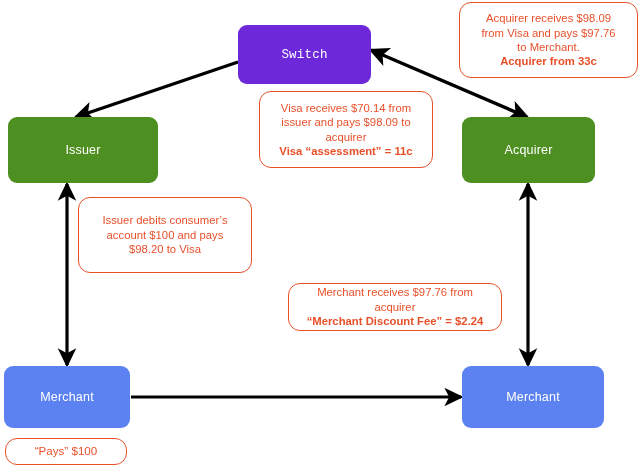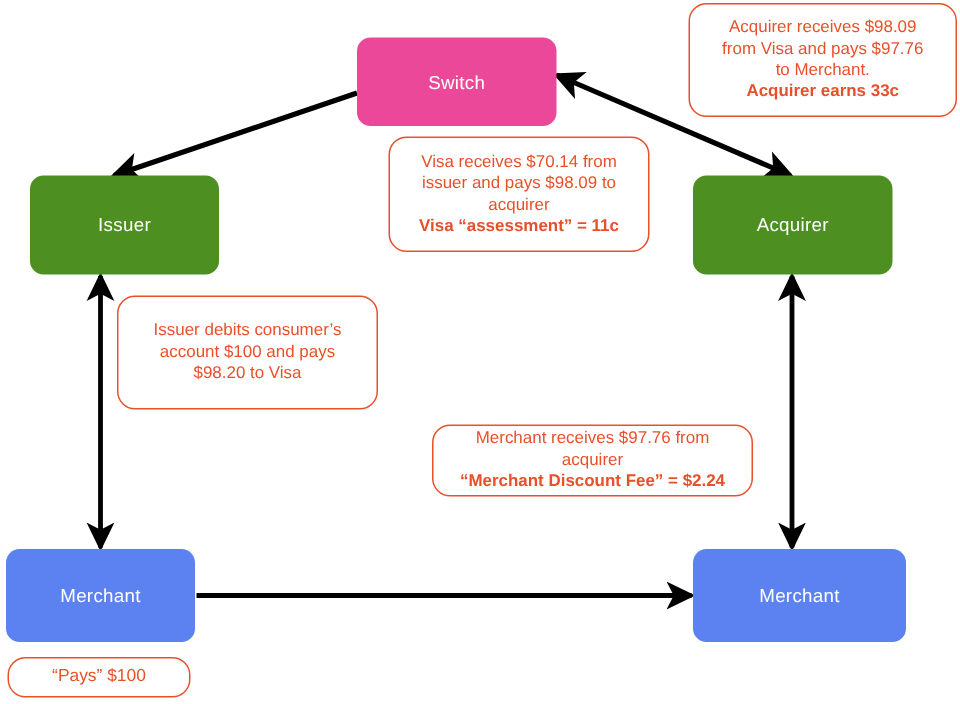--- a/index.html
+++ b/index.html
@@ -33,26 +33,26 @@
     border-radius: 9px;
     display: flex;
     align-items: center;
     justify-content: center;
     color: #ffffff;
     font-size: 12.5px;
     letter-spacing: 0.2px;
     box-sizing: border-box;
     z-index: 3;
   }
-  .node-switch   { background: #ec4899; }
+  .node-switch   { background: #6d28d9; font-family: Liberation Mono, monospace; }
   .node-green    { background: #4e8f21; }
   .node-blue     { background: #5b82f0; }
 
   #node-switch   { left: 238px; top:  25px; width: 133px; height: 59px; }
-  #node-issuer   { left:   20px; top: 117px; width: 126px; height: 66px; }
+  #node-issuer   { left:   8px; top: 117px; width: 150px; height: 66px; }
   #node-acquirer { left: 462px; top: 117px; width: 133px; height: 66px; }
   #node-consumer { left:   4px; top: 366px; width: 126px; height: 62px; }
   #node-merchant { left: 462px; top: 366px; width: 142px; height: 62px; }
 
   
   .callout {
     position: absolute;
     border: 1.6px solid #e8502a;
     border-radius: 12px;
     background: #ffffff;
@@ -125,21 +125,21 @@
   </div>
 
   <div class="node node-blue" id="node-merchant">
     <span>Merchant</span>
   </div>
 
   <div class="callout" id="callout-acquirer">
     <span class="body">Acquirer receives $98.09</span>
     <span class="body">from Visa and pays $97.76</span>
     <span class="body">to Merchant.</span>
-    <span class="strong">Acquirer earns 33c</span>
+    <span class="strong">Acquirer from 33c</span>
   </div>
 
   <div class="callout" id="callout-visa">
     <span class="body">Visa receives $70.14 from</span>
     <span class="body">issuer and pays $98.09 to</span>
     <span class="body">acquirer</span>
     <span class="strong">Visa “assessment” = 11c</span>
   </div>
 
   <div class="callout" id="callout-issuer">

